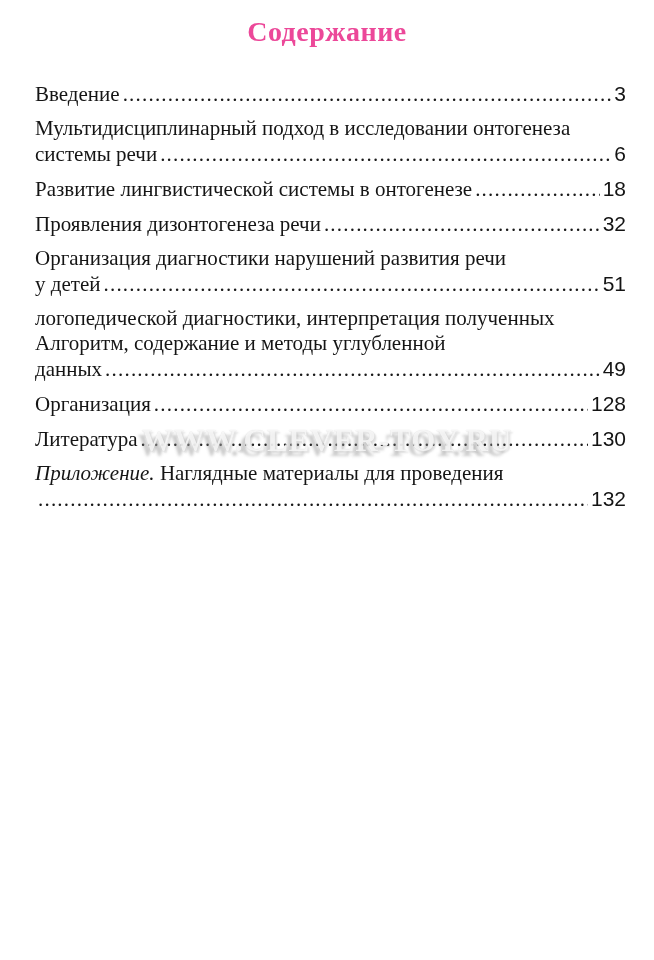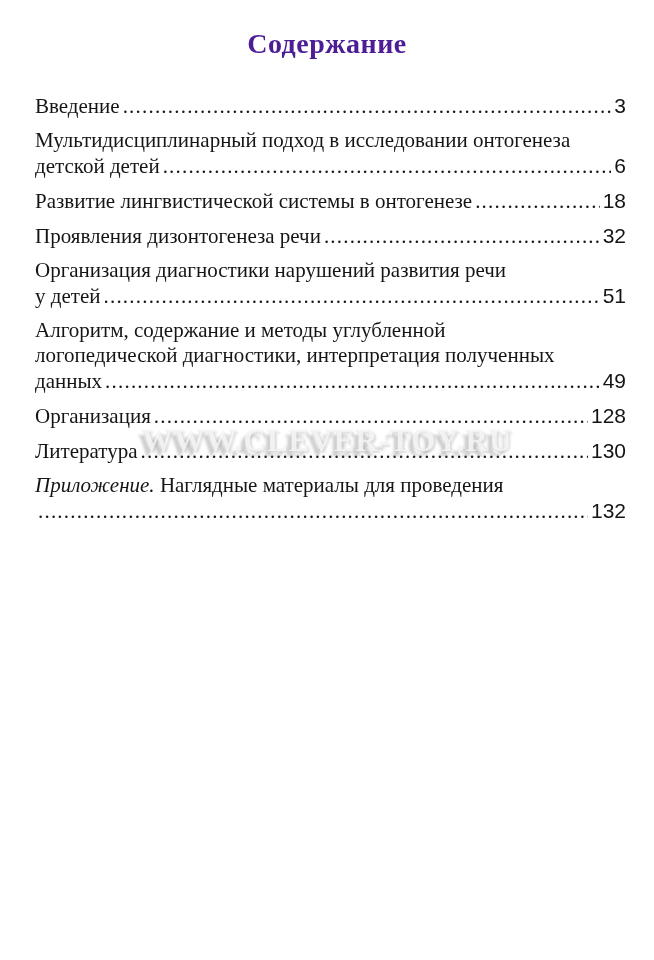--- a/index.html
+++ b/index.html
@@ -8,27 +8,27 @@
     position: relative;
     width: 654px;
     height: 960px;
     margin: 0 auto;
     background: #ffffff;
     color: #151515;
     font-family: "Liberation Serif", serif;
     overflow: hidden;
   }
   .title {
-    padding-top: 28px;
+    padding-top: 16px;
     text-align: center;
     font-family: "Liberation Serif", serif;
     font-weight: bold;
     font-size: 28px;
     letter-spacing: 0.5px;
-    color: #4c1d95;
+    color: #ec4899;
   }
   .toc {
     padding: 33px 28px 0 35px;
   }
   .entry { margin-bottom: 9px; }
   .line {
     font-size: 21px;
     line-height: 25px;
     color: #151515;
   }
@@ -88,21 +88,21 @@
         <span class="leader"></span>
         <span class="pg">3</span>
       </div>
     </div>
 
     <div class="entry">
       <div class="line">
         <span>Мультидисциплинарный подход в исследовании онтогенеза</span>
       </div>
       <div class="line final">
-        <span class="txt">детской детей</span>
+        <span class="txt">системы речи</span>
         <span class="leader"></span>
         <span class="pg">6</span>
       </div>
     </div>
 
     <div class="entry">
       <div class="line final">
         <span class="txt">Развитие лингвистической системы в онтогенезе</span>
         <span class="leader"></span>
         <span class="pg">18</span>
@@ -123,24 +123,24 @@
       </div>
       <div class="line final">
         <span class="txt">у детей</span>
         <span class="leader"></span>
         <span class="pg">51</span>
       </div>
     </div>
 
     <div class="entry">
       <div class="line">
-        <span>Алгоритм, содержание и методы углубленной</span>
+        <span>логопедической диагностики, интерпретация полученных</span>
       </div>
       <div class="line">
-        <span>логопедической диагностики, интерпретация полученных</span>
+        <span>Алгоритм, содержание и методы углубленной</span>
       </div>
       <div class="line final">
         <span class="txt">данных</span>
         <span class="leader"></span>
         <span class="pg">49</span>
       </div>
     </div>
 
     <div class="entry">
       <div class="line final">

